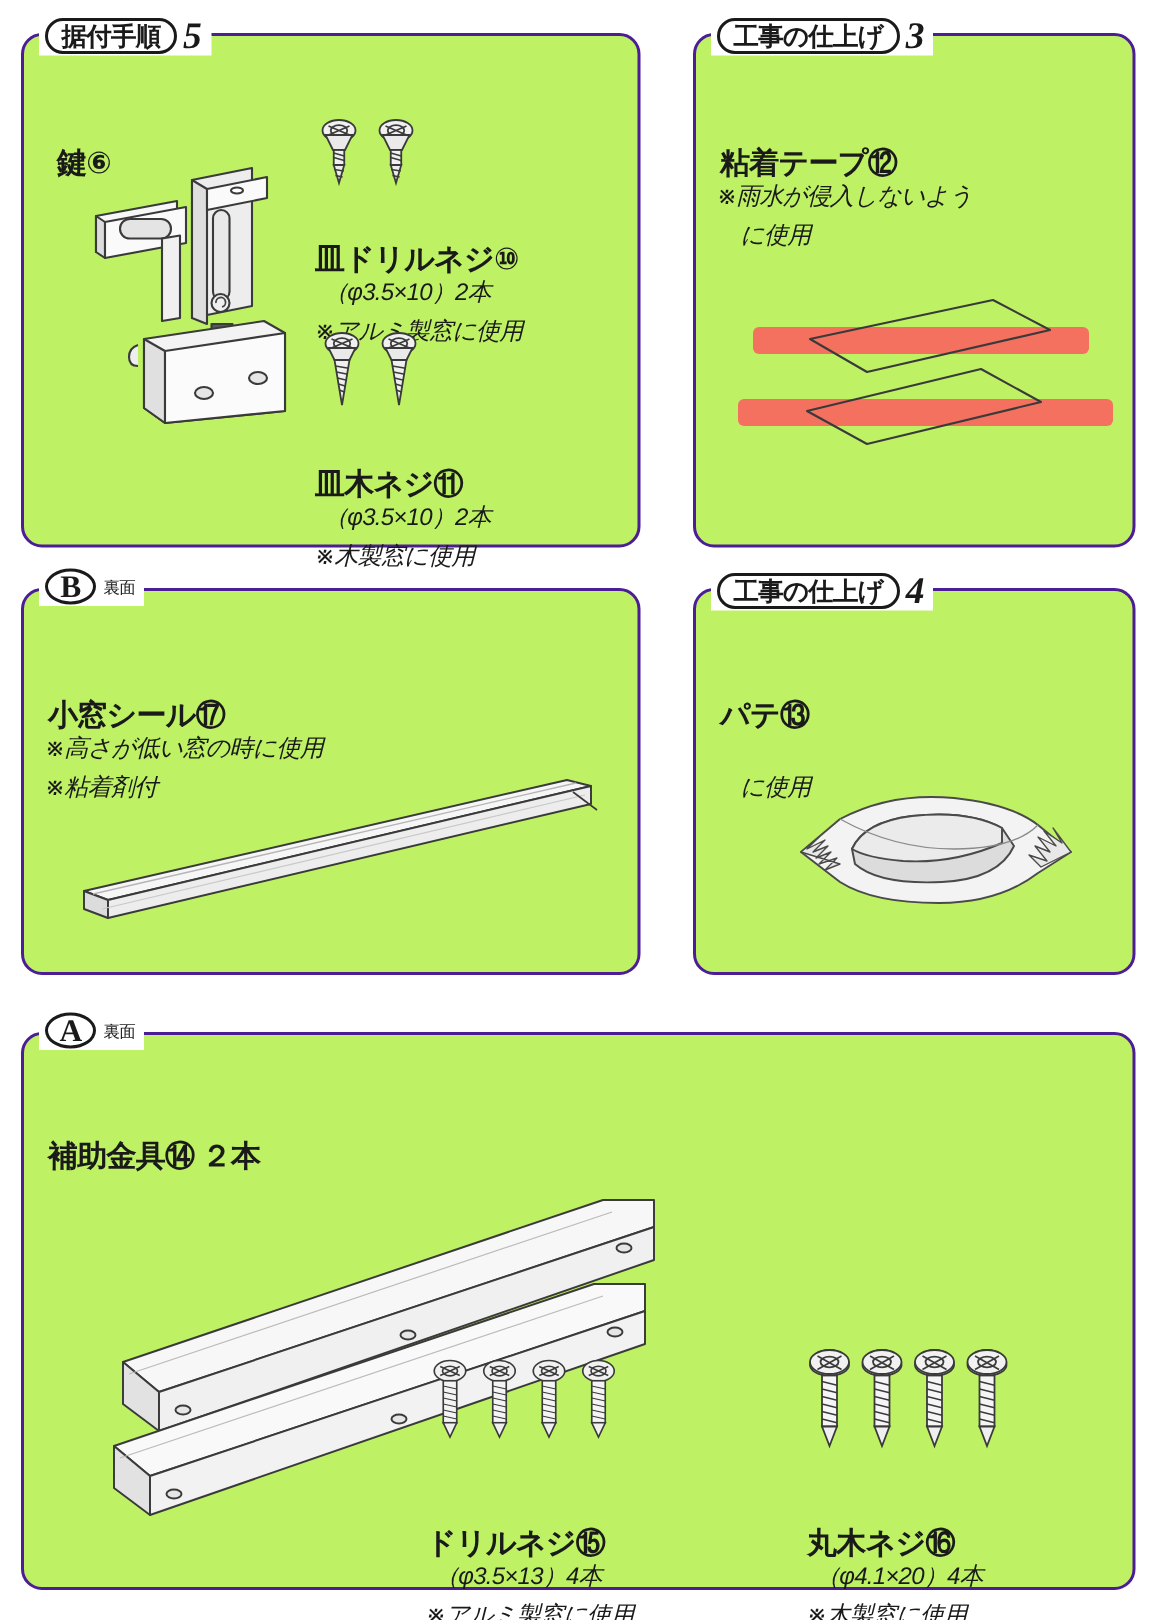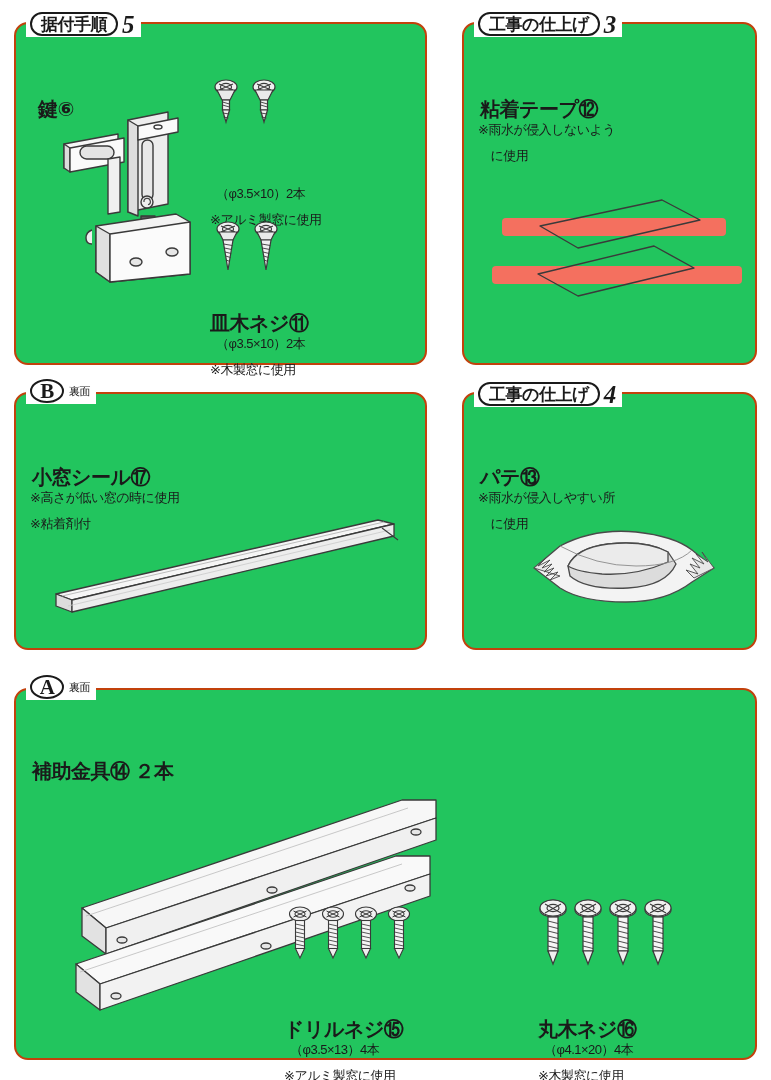--- a/index.html
+++ b/index.html
@@ -9,23 +9,23 @@
     font-family:"Liberation Sans","DejaVu Sans",sans-serif;
     color:#1a1a1a;
     overflow:hidden;
     position:relative;
   }
   .page{position:absolute;inset:0;}
 
   
   .panel{
     position:absolute;
-    border:2px solid #c2410c;
+    border:2px solid #4c1d95;
     border-radius:14px;
-    background:#22c55e;
+    background:#bef264;
     box-sizing:border-box;
   }
   
   .panel-hdr{
     position:absolute;
     top:-13px;left:10px;
     display:flex;align-items:center;
     height:26px;
     background:#ffffff;
     padding:0 6px 0 4px;
@@ -61,21 +61,21 @@
   }
   .hdr-sub{
     font-size:11px;
     margin-left:5px;
     letter-spacing:-0.5px;
   }
 
   
   .txt{position:absolute;line-height:1.30;white-space:pre;margin-top:34px;}
   .t-title{font-size:20px;font-weight:bold;letter-spacing:-0.5px;}
-  .t-body{font-size:13px;letter-spacing:-0.5px;}
+  .t-body{font-size:16px;letter-spacing:-0.5px;font-style:italic;}
 
   svg{display:block;overflow:visible;}
   .ill{position:absolute;}
 </style>
 </head>
 <body>
 
 <div class="page">
 
   <div class="panel" style="left:14px;top:22px;width:413px;height:343px;">
@@ -139,20 +139,21 @@
             <path d="M5 12 L23 12 L18 22 L10 22 Z" fill="#eaeaea"></path>
             <rect x="10.5" y="22" width="7" height="10" fill="#f0f0f0"></rect>
             <path d="M10.5 24 L17.5 26 M10.5 27 L17.5 29" stroke-width="0.9"></path>
             <path d="M10.5 32 L17.5 32 L14 44 Z" fill="#ededed"></path>
             <path d="M10.8 35 L17.2 36 M11.6 39 L16.4 40" stroke-width="0.9"></path>
           </g>
         </g>
       </svg>
     </div>
 
+    <div class="txt t-title" style="left:194px;top:102px;">皿ドリルネジ⑩</div>
     <div class="txt t-body" style="left:200px;top:128px;">（φ3.5×10）2本</div>
     <div class="txt t-body" style="left:194px;top:154px;">※アルミ製窓に使用</div>
 
     <div class="ill" style="left:198px;top:196px;">
       <svg width="80" height="54" viewBox="0 0 80 54">
         <g stroke="#3a3a3a" stroke-width="1.2" fill="#f0f0f0">
           <g>
             <ellipse cx="14" cy="9" rx="11" ry="7"></ellipse>
             <path d="M7 6 L21 12 M21 6 L7 12" stroke-width="1.1"></path>
             <ellipse cx="14" cy="9" rx="5.5" ry="3.6" fill="none"></ellipse>
@@ -226,21 +227,20 @@
     </div>
   </div>
 
   <div class="panel" style="left:462px;top:392px;width:295px;height:258px;">
     <div class="panel-hdr">
       <span class="pill">工事の仕上げ</span>
       <span class="hdr-num">4</span>
     </div>
 
     <div class="txt t-title" style="left:16px;top:36px;">パテ⑬</div>
-    <div class="txt t-body" style="left:14px;top:62px;">※雨水が侵入しやすい所</div>
     <div class="txt t-body" style="left:14px;top:88px;">　に使用</div>
 
     <div class="ill" style="left:52px;top:128px;">
       <svg width="210" height="100" viewBox="0 0 210 100">
         <g stroke="#4a4a4a" stroke-width="1.3" stroke-linejoin="round">
 
           <path d="M18 46 L44 24 Q78 6 120 10 Q158 14 176 28 L198 46 L176 60 Q150 80 110 80 Q66 80 44 66 Z" fill="#f3f3f3"></path>
 
           <path d="M18 46 L30 36 L22 44 L34 38 L26 46 L36 42 L28 50 L38 46 L30 54 L42 50 L34 58 L44 54 L18 46 Z" fill="#e8e8e8" stroke-width="0.9"></path>
 

